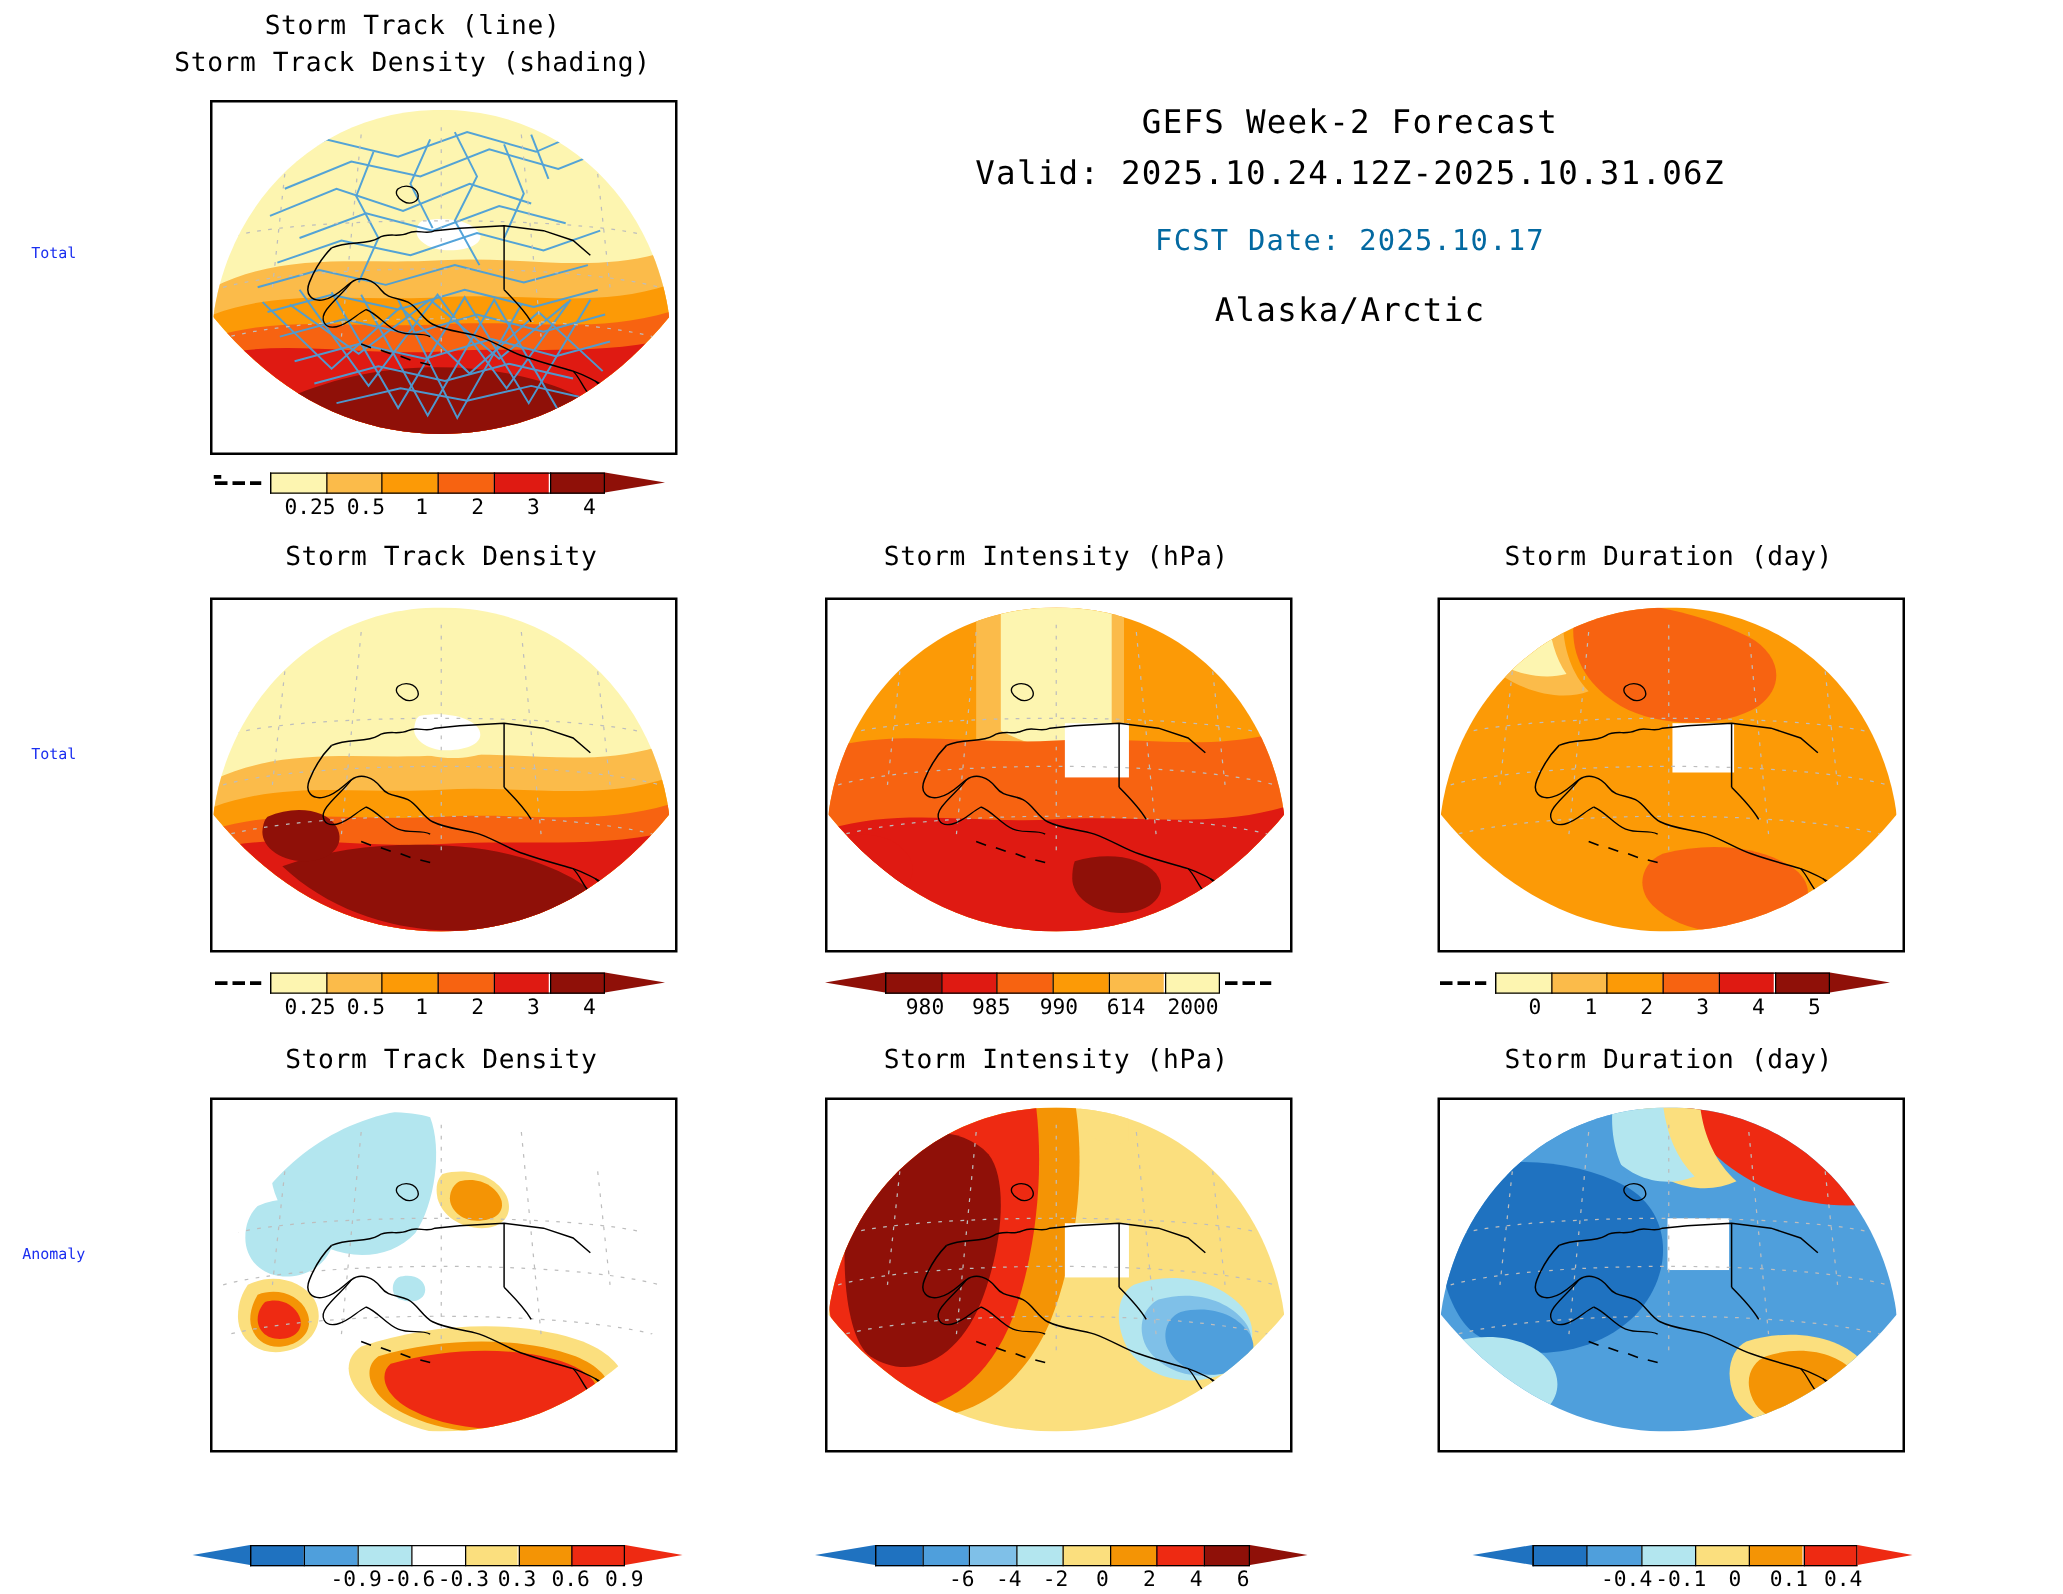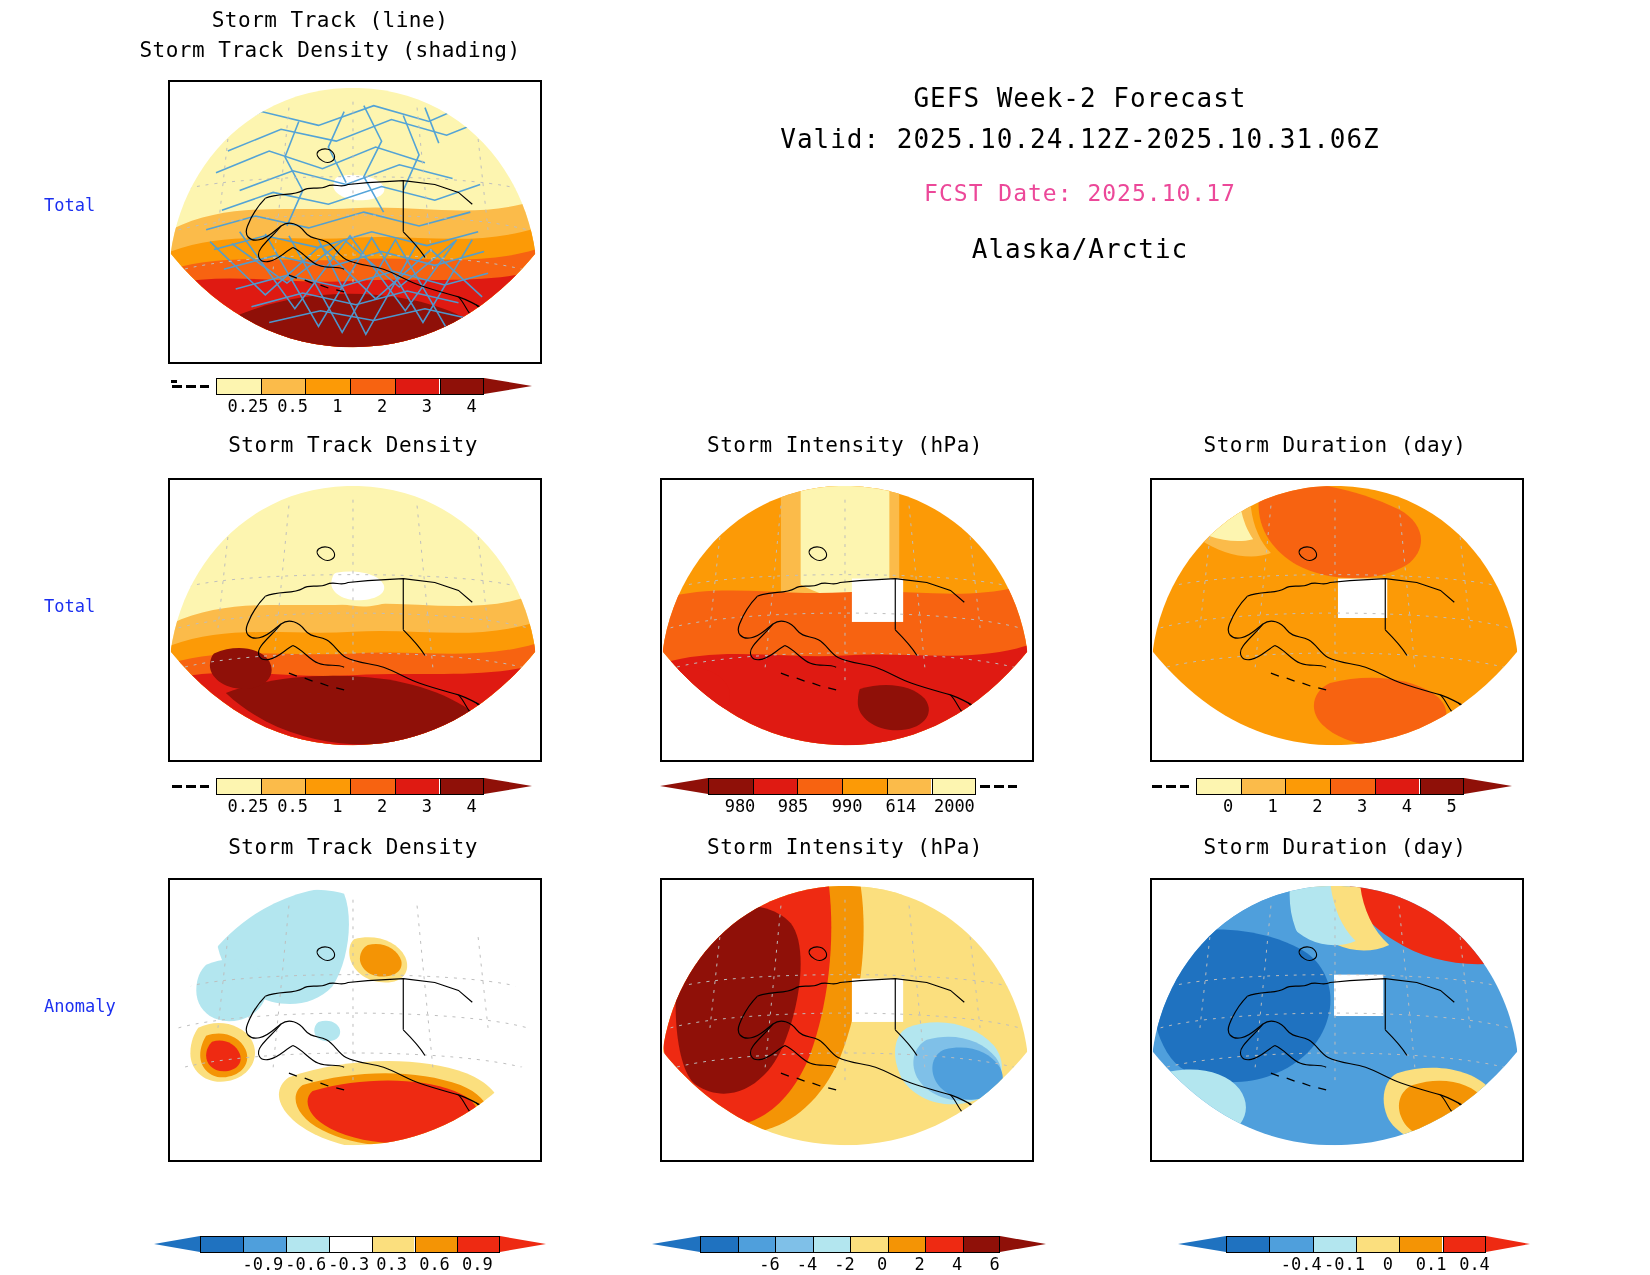--- a/index.html
+++ b/index.html
@@ -2,22 +2,22 @@
 <html><head>
 <meta charset="utf-8">
 <style>
   html,body{margin:0;padding:0;background:#fff;}
   body{width:1650px;height:1275px;position:relative;
        font-family:"DejaVu Sans Mono","Liberation Mono",monospace;
        color:#000;overflow:hidden;}
   .abs{position:absolute;}
   .ttl{font-size:21px;letter-spacing:.5px;text-align:center;white-space:nowrap;}
   .hdr{font-size:26px;letter-spacing:1px;text-align:center;white-space:nowrap;}
-  .hdr-red{color:#ec4899;}
-  .rowlab{color:#1b2ff0;font-size:17px;text-align:left;white-space:nowrap;padding-left:44px;}
+  .hdr-red{color:#0369a1;}
+  .rowlab{color:#1b2ff0;font-size:12px;text-align:center;white-space:nowrap;}
   .panel{position:absolute;border:2.5px solid #000;background:#fff;overflow:hidden;}
   .cb{position:absolute;height:17px;}
   .cb .seg{position:absolute;top:0;height:17px;border-left:1px solid #000;box-sizing:border-box;}
   .cb .seg:first-child{border-left:none;}
   .cb .frame{position:absolute;left:0;top:0;height:17px;border:1px solid #000;box-sizing:border-box;pointer-events:none;}
   .cb .tri{position:absolute;top:0;width:0;height:0;}
   .cb .dash{position:absolute;top:7px;height:2.5px;background:#000;}
   .cbticks{position:absolute;top:17px;height:22px;}
   .cbticks span{position:absolute;top:1px;font-size:17px;transform:translateX(-50%);white-space:nowrap;margin-left:32px;}
   svg{display:block;}
@@ -315,21 +315,21 @@
   <div class="seg" style="left:0px;width:42.9px;background:#1f72c0;"></div>
   <div class="seg" style="left:42.9px;width:42.9px;background:#4f9fdc;"></div>
   <div class="seg" style="left:85.8px;width:42.9px;background:#b3e6ef;"></div>
   <div class="seg" style="left:128.7px;width:42.9px;background:#ffffff;"></div>
   <div class="seg" style="left:171.6px;width:42.9px;background:#fbdf7e;"></div>
   <div class="seg" style="left:214.5px;width:42.9px;background:#f49405;"></div>
   <div class="seg" style="left:257.4px;width:42.6px;background:#ee2a12;"></div>
   <div class="frame" style="width:300px;"></div>
   <div class="tri" style="left:300px;border-top:8.5px solid transparent;border-bottom:8.5px solid transparent;border-left:46px solid #ee2a12;"></div>
 </div>
-<div class="cbticks" style="left:188px;top:1253px;width:300px;">
+<div class="cbticks" style="left:210px;top:1253px;width:300px;">
   <span style="left:42.9px">-0.9</span>
   <span style="left:85.8px">-0.6</span>
   <span style="left:128.7px">-0.3</span>
   <span style="left:171.6px">0.3</span>
   <span style="left:214.5px">0.6</span>
   <span style="left:257.4px">0.9</span>
 </div>
 
 <div class="abs ttl" style="left:660px;top:835px;width:370px;">Storm Intensity (hPa)</div>
 <div class="panel" style="left:660px;top:878px;width:370px;height:280px;">

